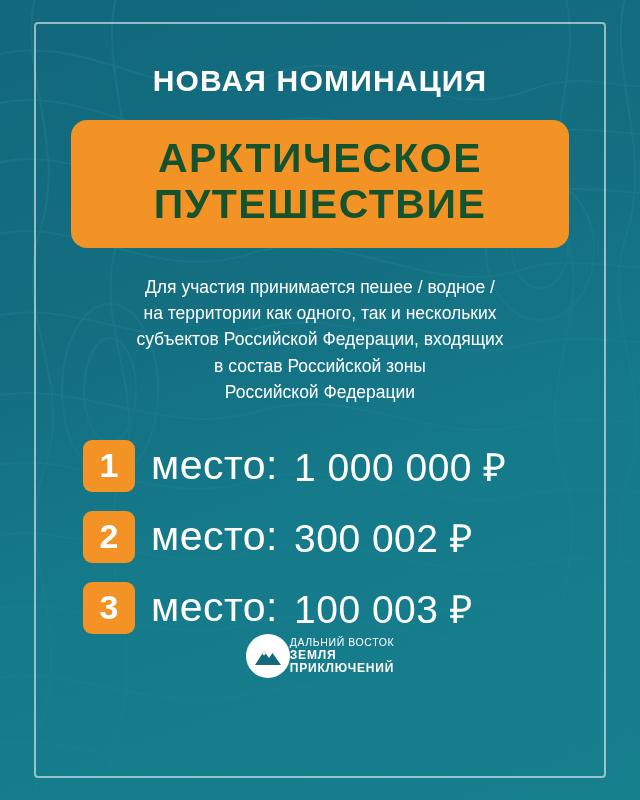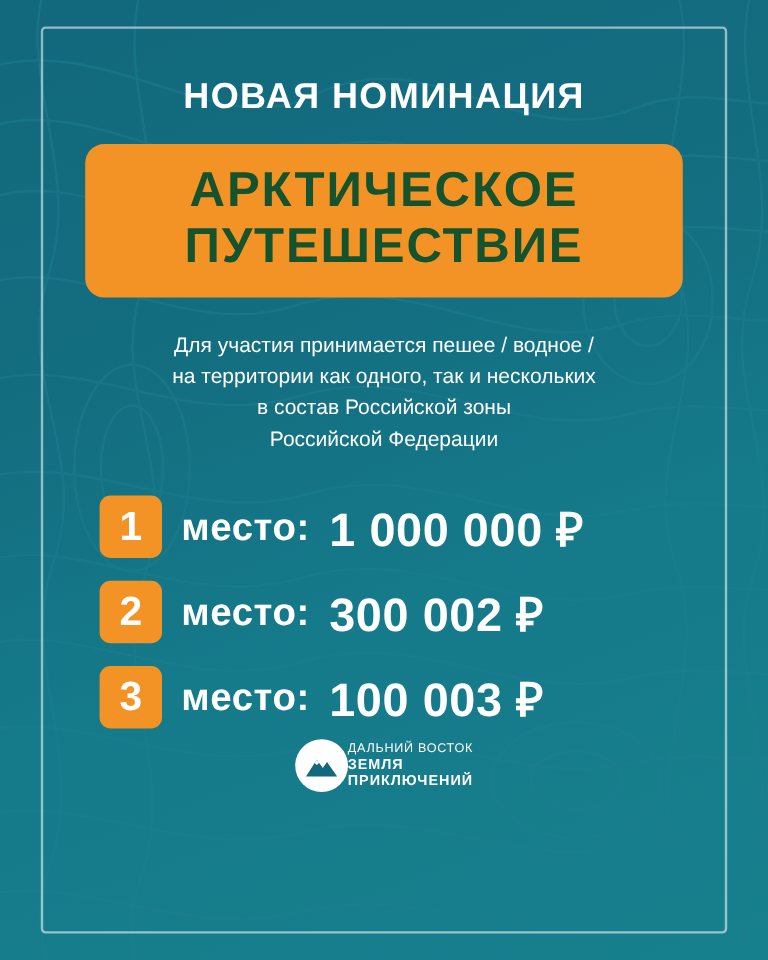--- a/index.html
+++ b/index.html
@@ -119,30 +119,30 @@
     font-size: 34px;
     font-weight: bold;
     display: flex;
     align-items: center;
     justify-content: center;
     flex: 0 0 auto;
   }
 
   .place-label {
     color: #ffffff;
-    font-size: 32px;
-    font-weight: 700;
+    font-size: 41px;
+    font-weight: 400;
     letter-spacing: 0.5px;
     flex: 0 0 auto;
   }
 
   .prize-amount {
     color: #ffffff;
     font-size: 39px;
-    font-weight: bold;
+    font-weight: normal;
     letter-spacing: 0.5px;
     white-space: nowrap;
   }
 
   .footer {
     margin-top: auto;
     display: flex;
     align-items: center;
     justify-content: center;
     gap: 0;
@@ -215,20 +215,21 @@
     <div class="kicker">НОВАЯ НОМИНАЦИЯ</div>
 
     <div class="title-box">
       <div class="line">АРКТИЧЕСКОЕ</div>
       <div class="line">ПУТЕШЕСТВИЕ</div>
     </div>
 
     <div class="description">
       <div>Для участия принимается пешее / водное /</div>
       <div>на территории как одного, так и нескольких</div>
+      <div>субъектов Российской Федерации, входящих</div>
       <div>в состав Российской зоны</div>
       <div>Российской Федерации</div>
     </div>
 
     <div class="prizes">
 
       <div class="prize-row">
         <div class="place-badge">1</div>
         <div class="place-label">место:</div>
         <div class="prize-amount">1 000 000 ₽</div>

